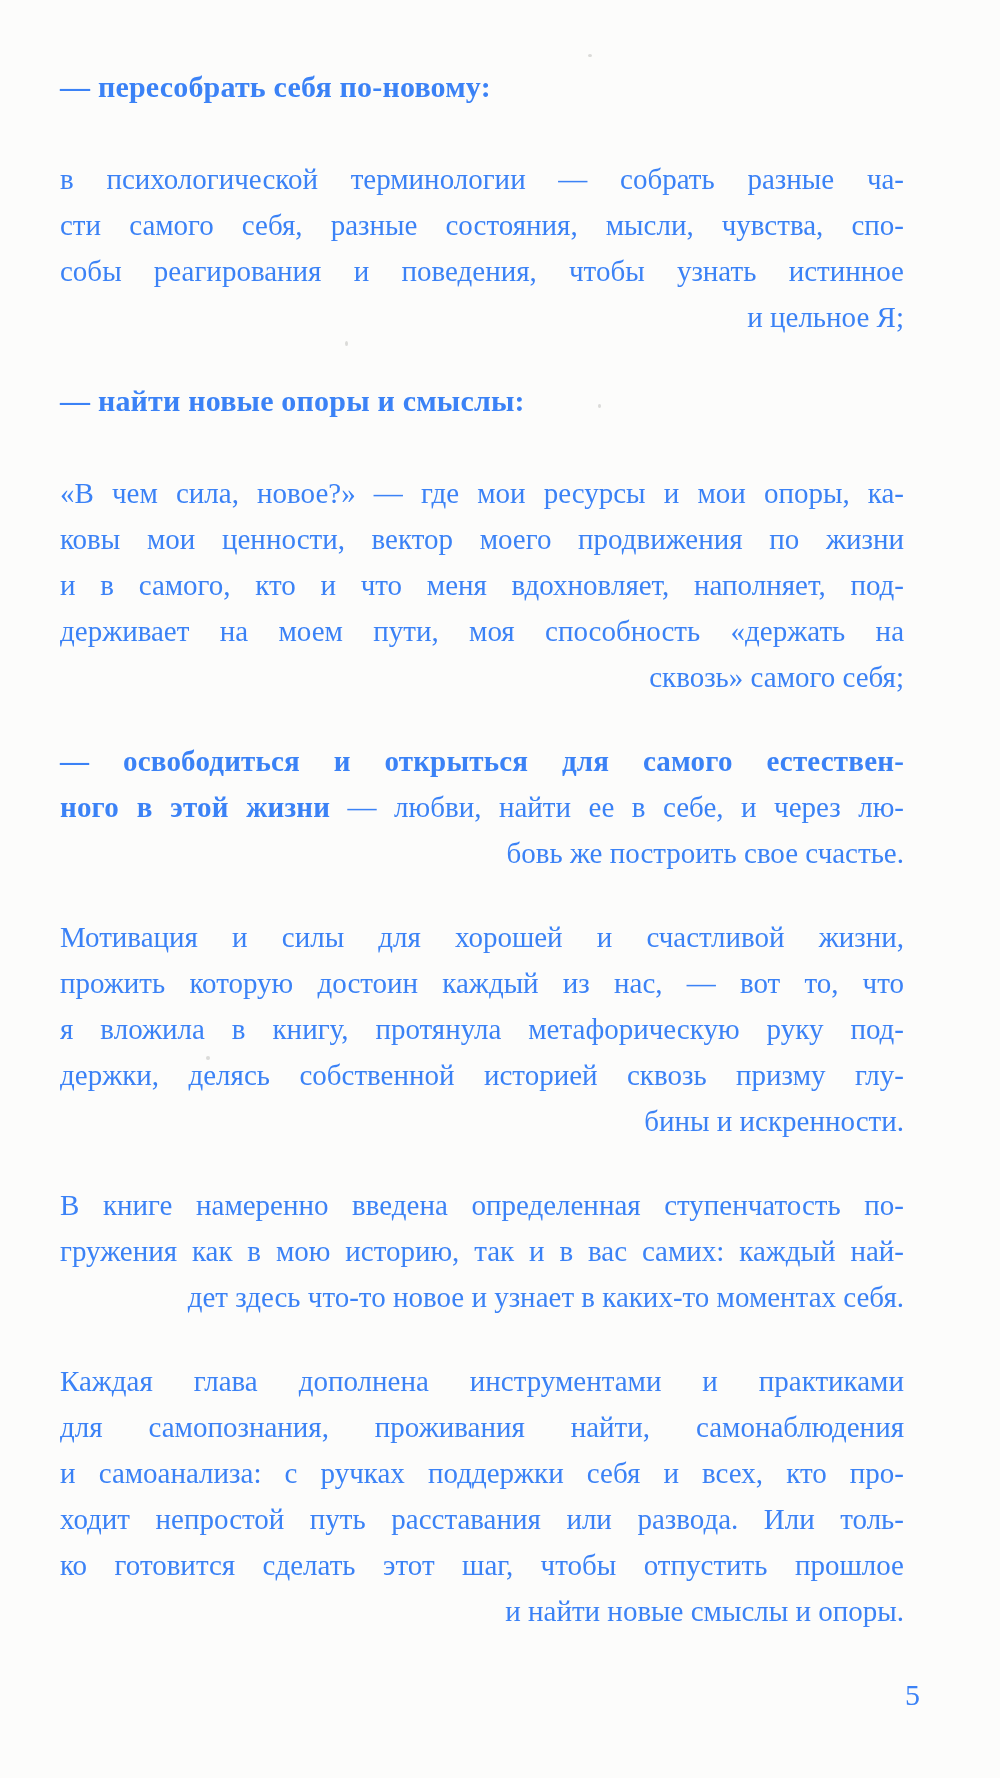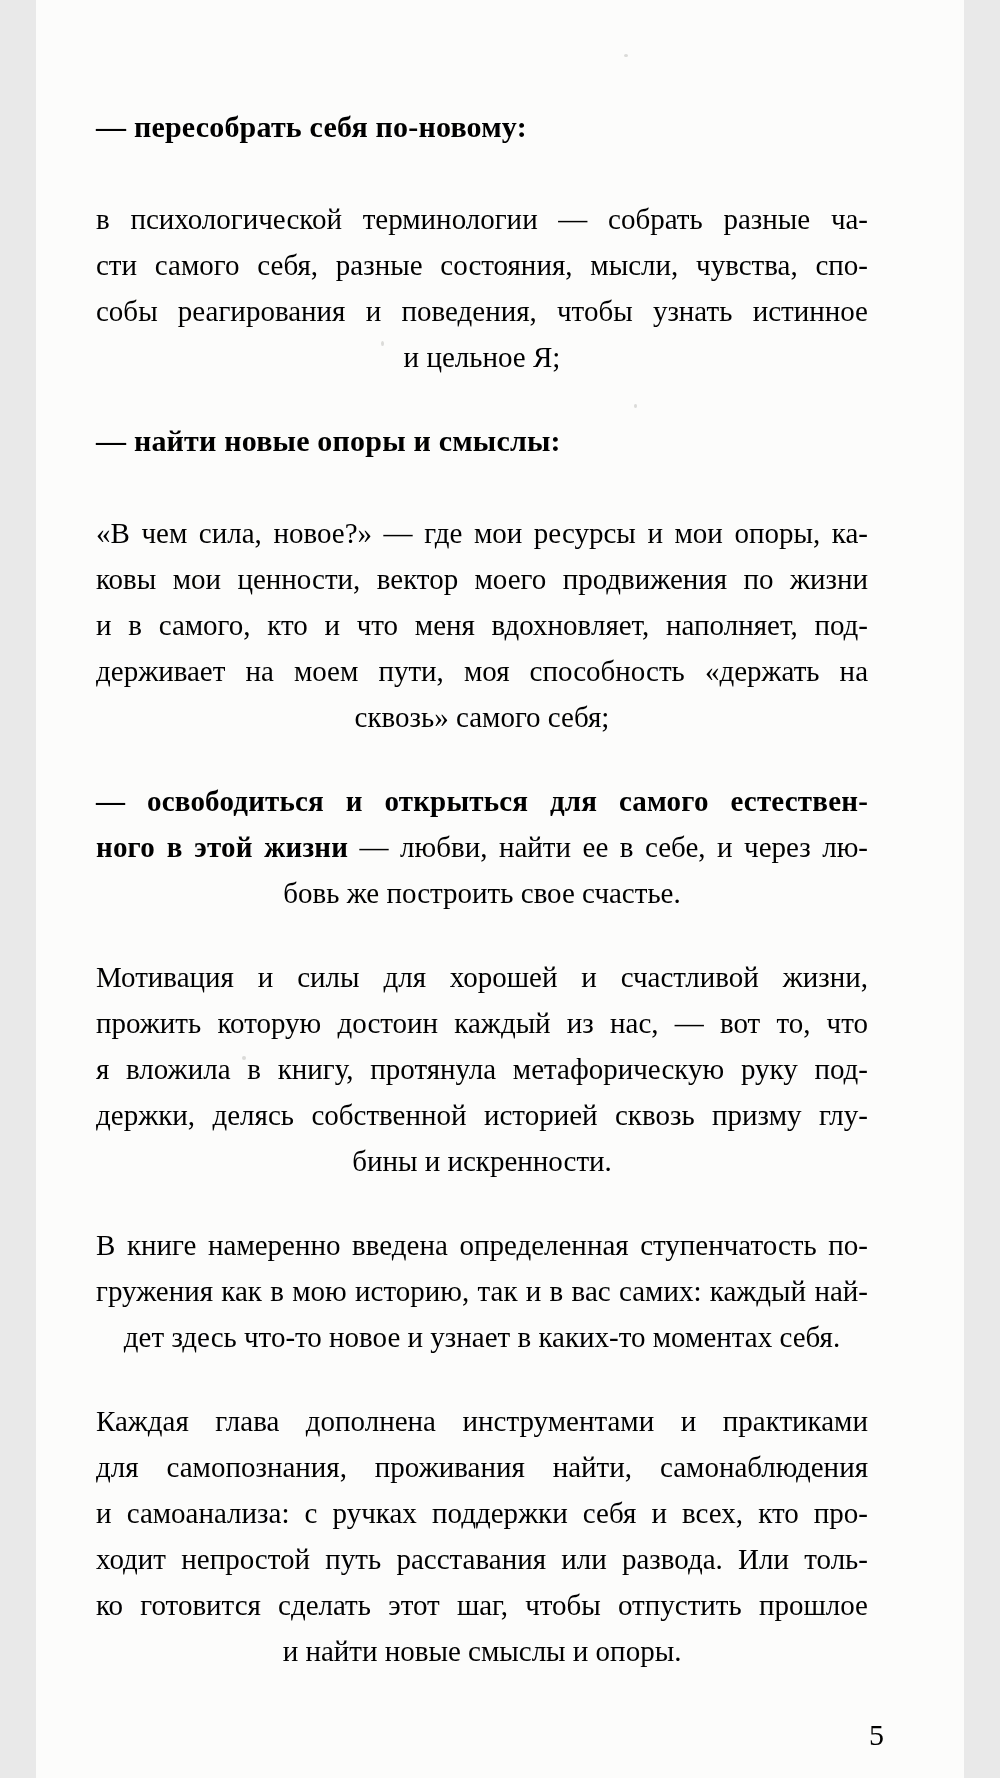--- a/index.html
+++ b/index.html
@@ -2,48 +2,48 @@
 <html lang="ru"><head>
 <meta charset="utf-8">
 <style>
   html, body {
     margin: 0;
     padding: 0;
     background: #e9e9e9;
   }
   .page {
     position: relative;
-    width: 928px;
+    width: 1000px;
     height: 1778px;
     margin: 0 auto;
     background: #fcfcfb;
-    color: #000000;
+    color: #3b82f6;
     font-family: "Liberation Serif", "DejaVu Serif", serif;
     font-size: 29px;
     line-height: 46px;
     box-sizing: border-box;
-    padding: 104px 80px 0 60px;
+    padding: 64px 80px 0 60px;
     overflow: hidden;
   }
   .heading {
     font-weight: bold;
     font-size: 30px;
     margin: 0 0 46px 0;
     text-align: left;
     letter-spacing: 0.2px;
   }
   .para {
     margin: 0 16px 38px 0;
   }
   .jline {
     text-align: justify;
     text-align-last: justify;
   }
   .lastline {
-    text-align: center;
+    text-align: right;
   }
   .b {
     font-weight: bold;
     letter-spacing: 0.2px;
   }
   .page-number {
     text-align: right;
     margin-top: 12px;
     font-size: 30px;
   }

